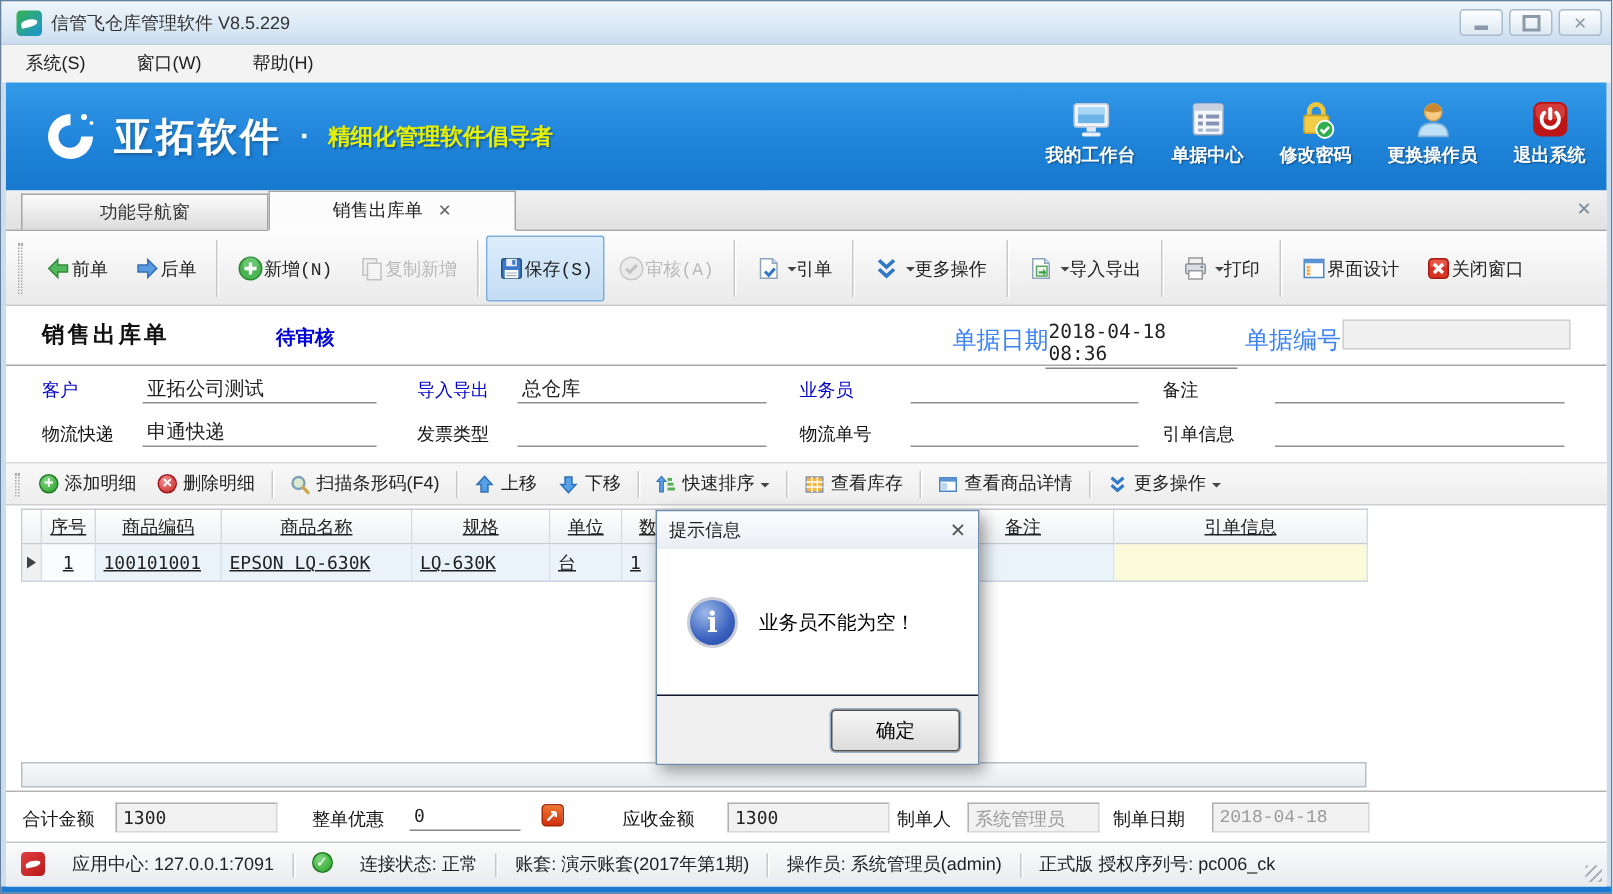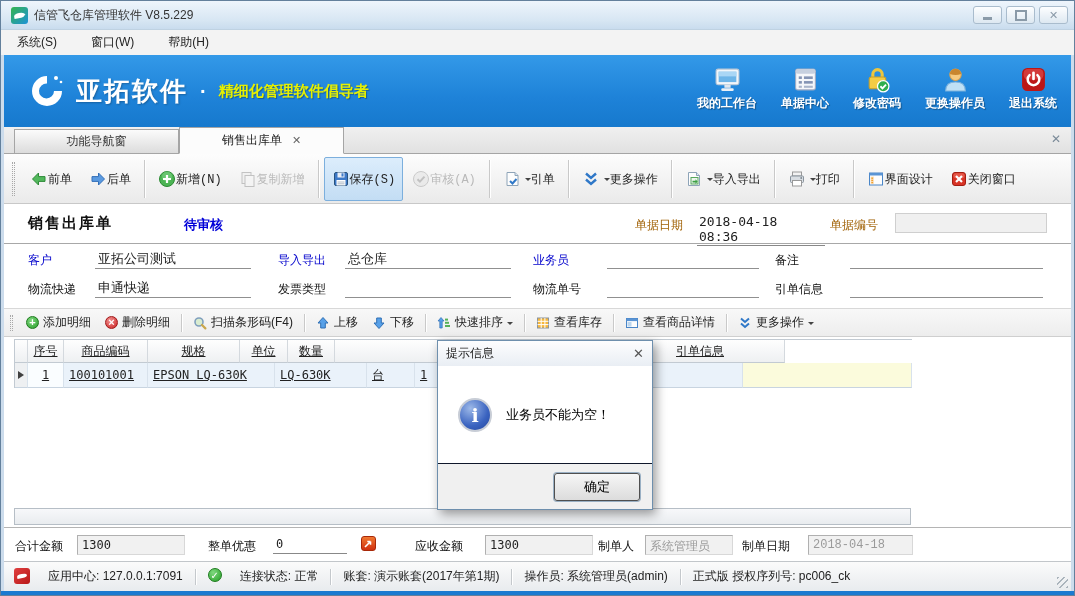--- a/index.html
+++ b/index.html
@@ -56,21 +56,21 @@
   .tico-row { display:flex; align-items:center; gap:4px; height:19px; }
   .caret { width:0; height:0; border:3.5px solid transparent; border-top-color:#444; margin-top:4px; }
   .tb-sep { width:1px; height:38px; background:#c9c9c9; box-shadow:1px 0 0 #fff; margin:0 4px; }
 
   
   .workarea { flex:1; background:#fff; position:relative; display:flex; flex-direction:column; min-height:0; }
 
   .formheader { height:40px; position:relative; border-bottom:1px solid #a8a8a8; flex:none; }
   .doc-title { position:absolute; left:24px; top:10px; font-size:15px; font-weight:bold; color:#111; letter-spacing:2px; }
   .doc-status { position:absolute; left:180px; top:12px; font-size:13px; font-weight:bold; color:#0000d8; }
-  .fh-label { position:absolute; top:13px; font-size:12px; color:#a16207; }
+  .fh-label { position:absolute; top:13px; font-size:16px; color:#3b82f6; }
   .fh-date-label { left:631px; }
   .fh-date-value { position:absolute; left:693px; top:10px; width:128px; font-size:13px; border-bottom:1px solid #888; padding:0 2px 1px; }
   .fh-no-label { left:826px; }
   .fh-no-value { position:absolute; left:891px; top:9px; width:152px; height:20px; background:#f0f0f0; border:1px solid #cfcfcf; }
 
   .fields { height:64px; position:relative; flex:none; }
   .f-label { position:absolute; font-size:12px; color:#111; white-space:nowrap; }
   .f-label.blue { color:#0000cc; }
   .f-value { position:absolute; border-bottom:1px solid #909090; font-size:13px; height:20px; padding:1px 3px 0; white-space:nowrap; overflow:hidden; }
   .r1 { top:8px; } .r1v { top:5px; } .r2 { top:37px; } .r2v { top:34px; }
@@ -531,20 +531,21 @@
           <span class="caret"></span>
         </div>
       </div>
 
       <div class="gridwrap">
         <div class="grid">
           <div class="grow ghead">
             <div class="gcell w-mk"></div>
             <div class="gcell w0">序号</div>
             <div class="gcell w1">商品编码</div>
+            <div class="gcell w2">商品名称</div>
             <div class="gcell w3">规格</div>
             <div class="gcell w4">单位</div>
             <div class="gcell w5">数量</div>
             <div class="gcell w6"></div>
             <div class="gcell w7">备注</div>
             <div class="gcell w8">引单信息</div>
           </div>
           <div class="grow gdata">
             <div class="gcell w-mk">
                 <span class="mkr"></span>

